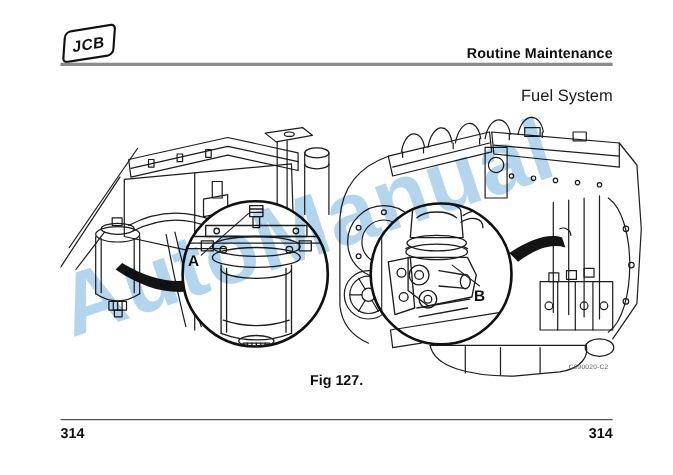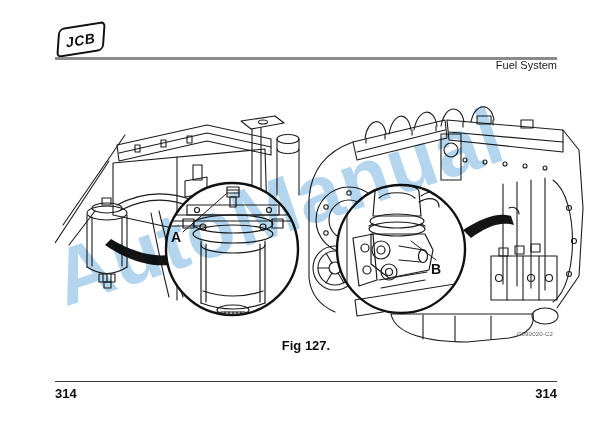--- a/index.html
+++ b/index.html
@@ -22,21 +22,21 @@
   }
   .header-title{
     position:absolute; right:55px; top:41px; font-size:13px; font-weight:bold;
     color:#0d0d0d; letter-spacing:.1px;
   }
   .header-rule{
     position:absolute; left:55px; right:55px; top:57px; height:2.6px;
     background:#8b8b8b;
   }
   .header-subtitle{
-    position:absolute; right:55px; top:59px; font-size:11px; color:#1a1a1a;margin-left:40px;
+    position:absolute; right:55px; top:79px; font-size:15px; color:#1a1a1a;margin-left:40px;
   }
   
   .fig-a{ position:absolute; left:55px; top:95px; }
   .fig-b{ position:absolute; left:295px; top:88px; }
   .fig-caption{
     position:absolute; left:0; right:0; top:338px; text-align:center;
     font-size:13px; font-weight:bold; color:#0d0d0d;
   }
   .fig-code{
     position:absolute; left:517px; top:331px; font-size:6px; color:#5c5c5c;
@@ -68,20 +68,21 @@
   svg text{ font-family:"Liberation Sans", sans-serif; }
 </style>
 </head>
 <body>
 
 <div class="page">
 
   <div class="logo">
     <span>JCB</span>
   </div>
+  <div class="header-title">Routine Maintenance</div>
   <div class="header-rule"></div>
   <div class="header-subtitle">Fuel System</div>
 
   <svg class="fig-a" width="250" height="245" viewBox="0 0 250 245">
     <defs>
       <clipPath id="clipA">
           <circle cx="177" cy="154" r="66"></circle>
         </clipPath>
     </defs>
     <g stroke="#1c1c1c" fill="none" stroke-width="1.1" stroke-linecap="round" stroke-linejoin="round">

